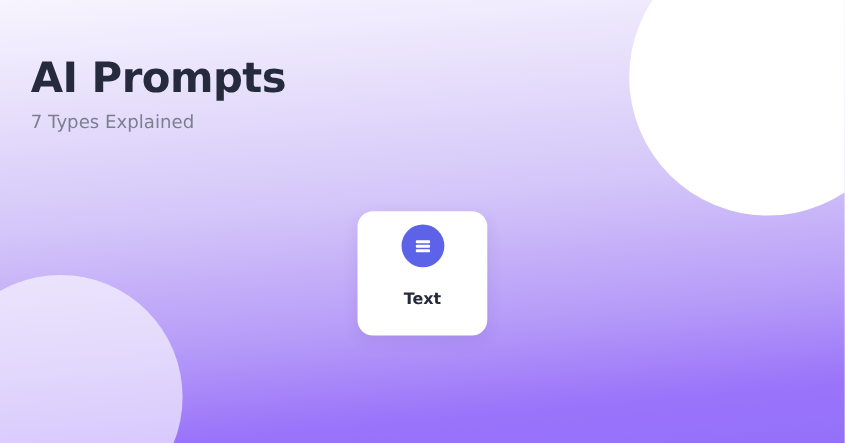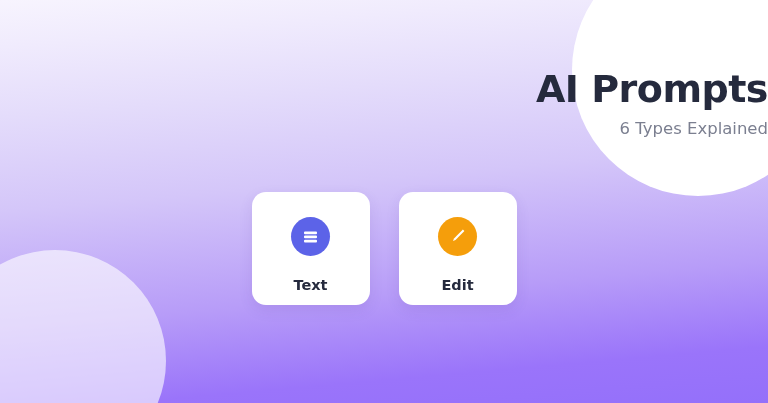--- a/index.html
+++ b/index.html
@@ -49,22 +49,22 @@
     left: -56px;
     bottom: -69px;
     background: rgba(255,255,255,0.62);
   }
 
   
   .header {
     position: absolute;
     left: 0;
     right: 0;
-    top: 69px;
-    text-align: right;
+    top: 51px;
+    text-align: left;
     z-index: 3;
     margin-left: 28px;
   }
   .title {
     font-size: 38px;
     font-weight: 700;
     color: #252a3d;
     letter-spacing: -0.5px;
     line-height: 1.08;
   }
@@ -89,21 +89,20 @@
   }
   .card {
     width: 118px;
     height: 113px;
     background: #ffffff;
     border-radius: 14px;
     box-shadow: 0 5px 14px rgba(70,40,140,0.10);
     display: flex;
     flex-direction: column;
     align-items: center;
-    justify-content: center;
     padding-top: 12px;
   }
   .icon-circle {
     width: 39px;
     height: 39px;
     border-radius: 50%;
     display: flex;
     align-items: center;
     justify-content: center;
     margin-bottom: 22px;
@@ -119,45 +118,35 @@
 </head>
 <body>
 
 <div id="stage">
 
   <div class="blob blob-tr"></div>
   <div class="blob blob-bl"></div>
 
   <div class="header">
     <div class="title">AI Prompts</div>
-    <div class="subtitle">6 Types Explained</div>
+    <div class="subtitle">7 Types Explained</div>
   </div>
 
   <div class="cards">
 
     <div class="card">
       <div class="icon-circle" style="background:#5c63e8;">
         <span>
           <svg width="21" height="21" viewBox="0 0 21 21" aria-hidden="true">
             <rect x="4" y="5.5" width="13" height="2.7" rx="1.0" fill="#ffffff"></rect>
             <rect x="4" y="9.6" width="13" height="2.7" rx="1.0" fill="#ffffff"></rect>
             <rect x="4" y="13.7" width="13" height="2.7" rx="1.0" fill="#ffffff"></rect>
           </svg>
         </span>
       </div>
       <div class="card-label">Text</div>
     </div>
 
 
 
-    <div class="card">
-      <div class="icon-circle" style="background:#f59e0b;">
-        <span>
-          <svg width="22" height="22" viewBox="0 0 22 22" aria-hidden="true">
-            <path d="M15.9 4.6 L17.4 6.1 L8.5 15.0 L6.0 16.0 L7.0 13.5 Z" fill="#ffffff"></path>
-          </svg>
-        </span>
-      </div>
-      <div class="card-label">Edit</div>
-    </div>
 
   </div>
 </div>
 
 </body></html>

